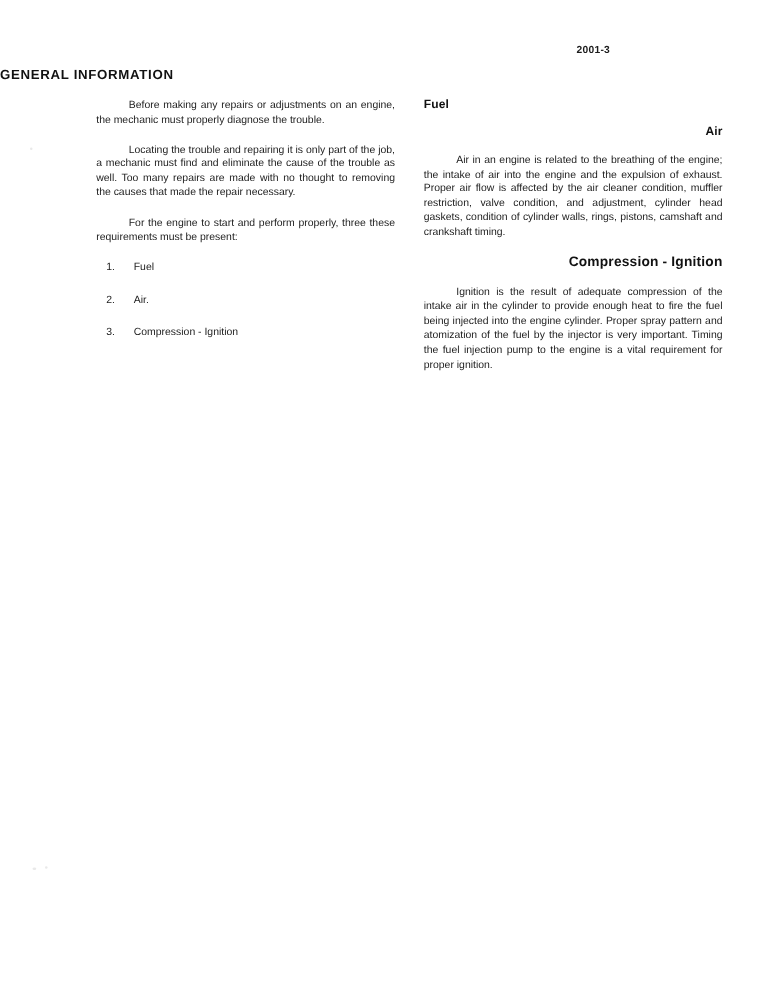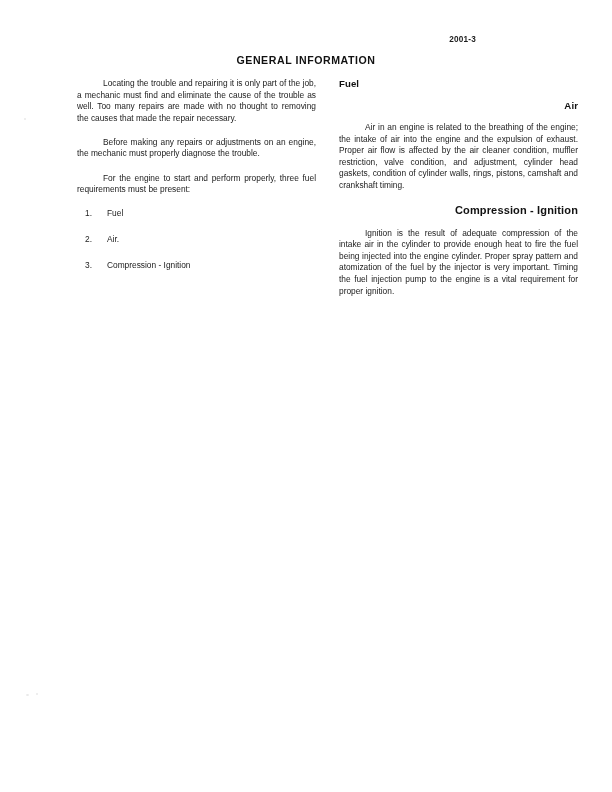--- a/index.html
+++ b/index.html
@@ -15,36 +15,37 @@
     position: relative;
     overflow: hidden;
     -webkit-font-smoothing: antialiased;
   }
   .page {
     position: absolute;
     top: 0;
     left: 0;
     width: 508px;
     height: 792px;
+    padding-left: 12px;
   }
   .page-number {
     position: absolute;
     top: 35px;
     right: 32px;
     font-size: 8.2px;
     font-weight: bold;
     letter-spacing: 0.2px;
     color: #1c1c1c;
   }
   .page-title {
     position: absolute;
     top: 54px;
     left: 0;
     width: 612px;
-    text-align: center;
+    text-align: left;
     font-size: 10.6px;
     font-weight: bold;
     letter-spacing: 0.55px;
     color: #111111;
   }
   .columns {
     position: absolute;
     top: 78px;
     left: 77px;
     width: 501px;
@@ -118,25 +119,25 @@
 <div class="page">
 
   <div class="page-number">2001-3</div>
 
   <div class="page-title">GENERAL INFORMATION</div>
 
   <div class="columns">
 
     <div class="col col-left">
 
+      <p class="body-text">Before making any repairs or adjustments on an engine, the mechanic must properly diagnose the trouble.</p>
+
       <p class="body-text">Locating the trouble and repairing it is only part of the job, a mechanic must find and eliminate the cause of the trouble as well. Too many repairs are made with no thought to removing the causes that made the repair necessary.</p>
 
-      <p class="body-text">Before making any repairs or adjustments on an engine, the mechanic must properly diagnose the trouble.</p>
-
-      <p class="body-text">For the engine to start and perform properly, three fuel requirements must be present:</p>
+      <p class="body-text">For the engine to start and perform properly, three these requirements must be present:</p>
 
       <ol class="requirements-list">
         <li>
           <span class="num">1.</span>
           <span>Fuel</span>
         </li>
         <li>
           <span class="num">2.</span>
           <span>Air.</span>
         </li>

